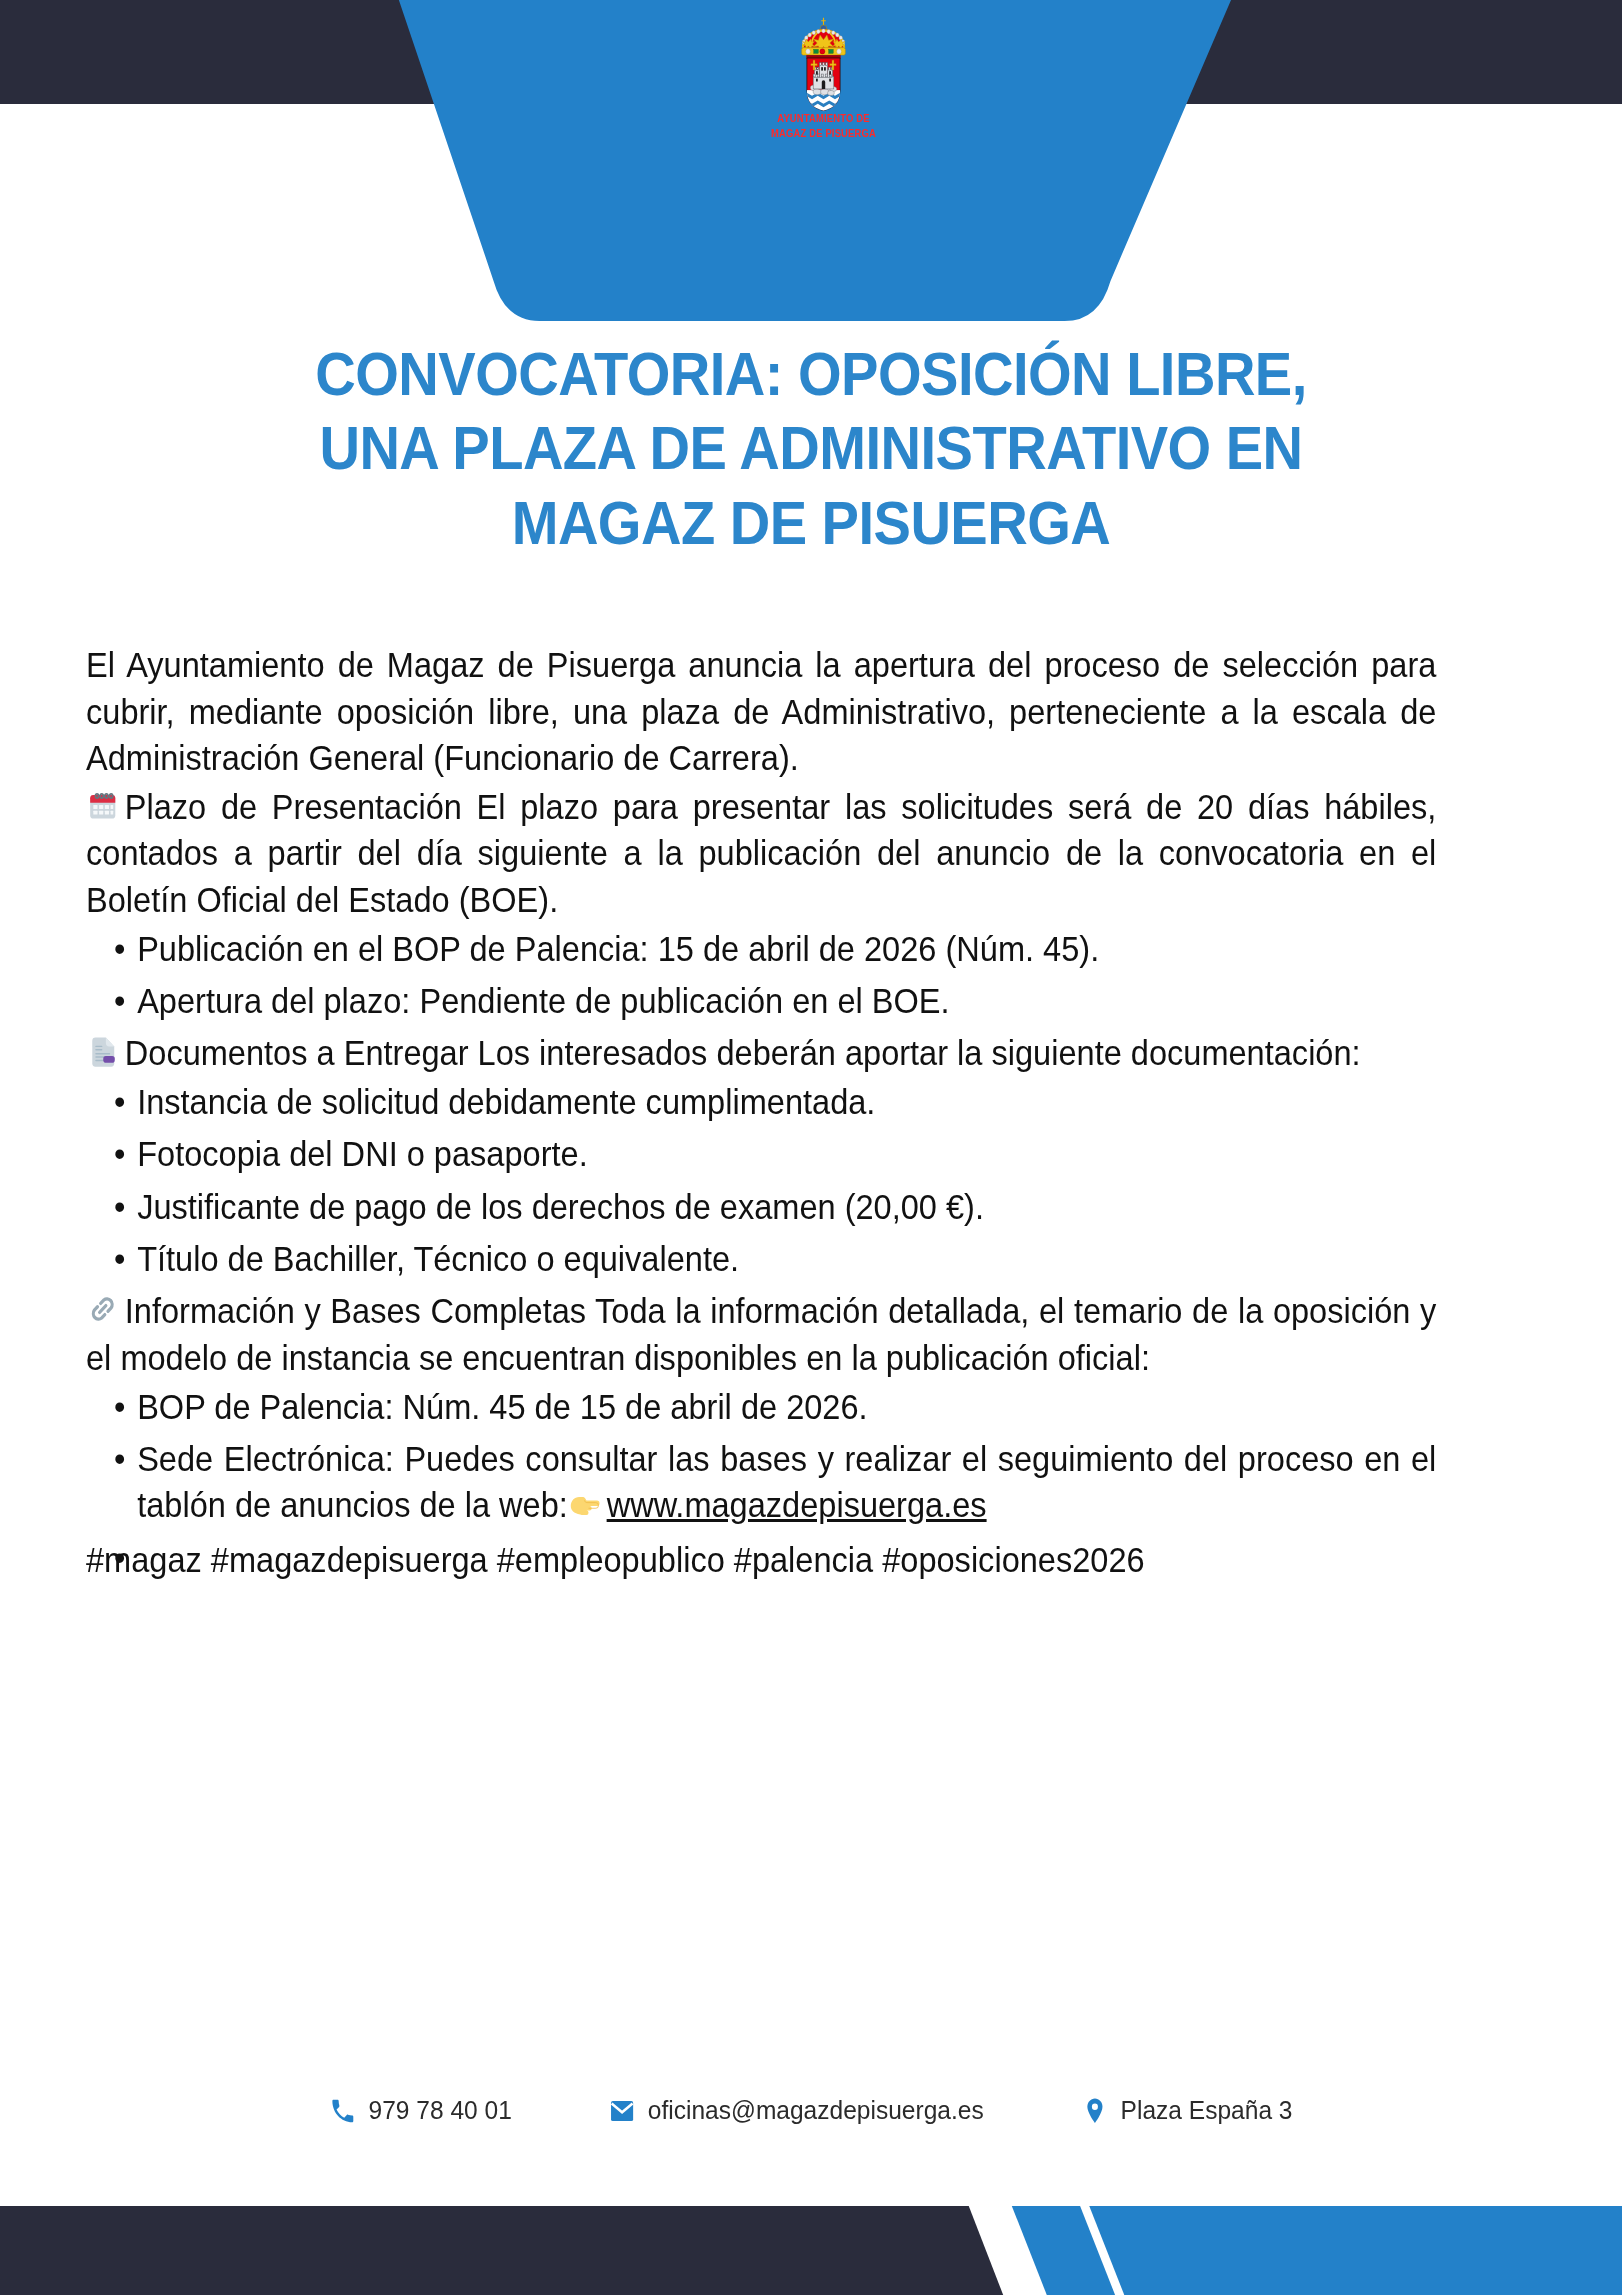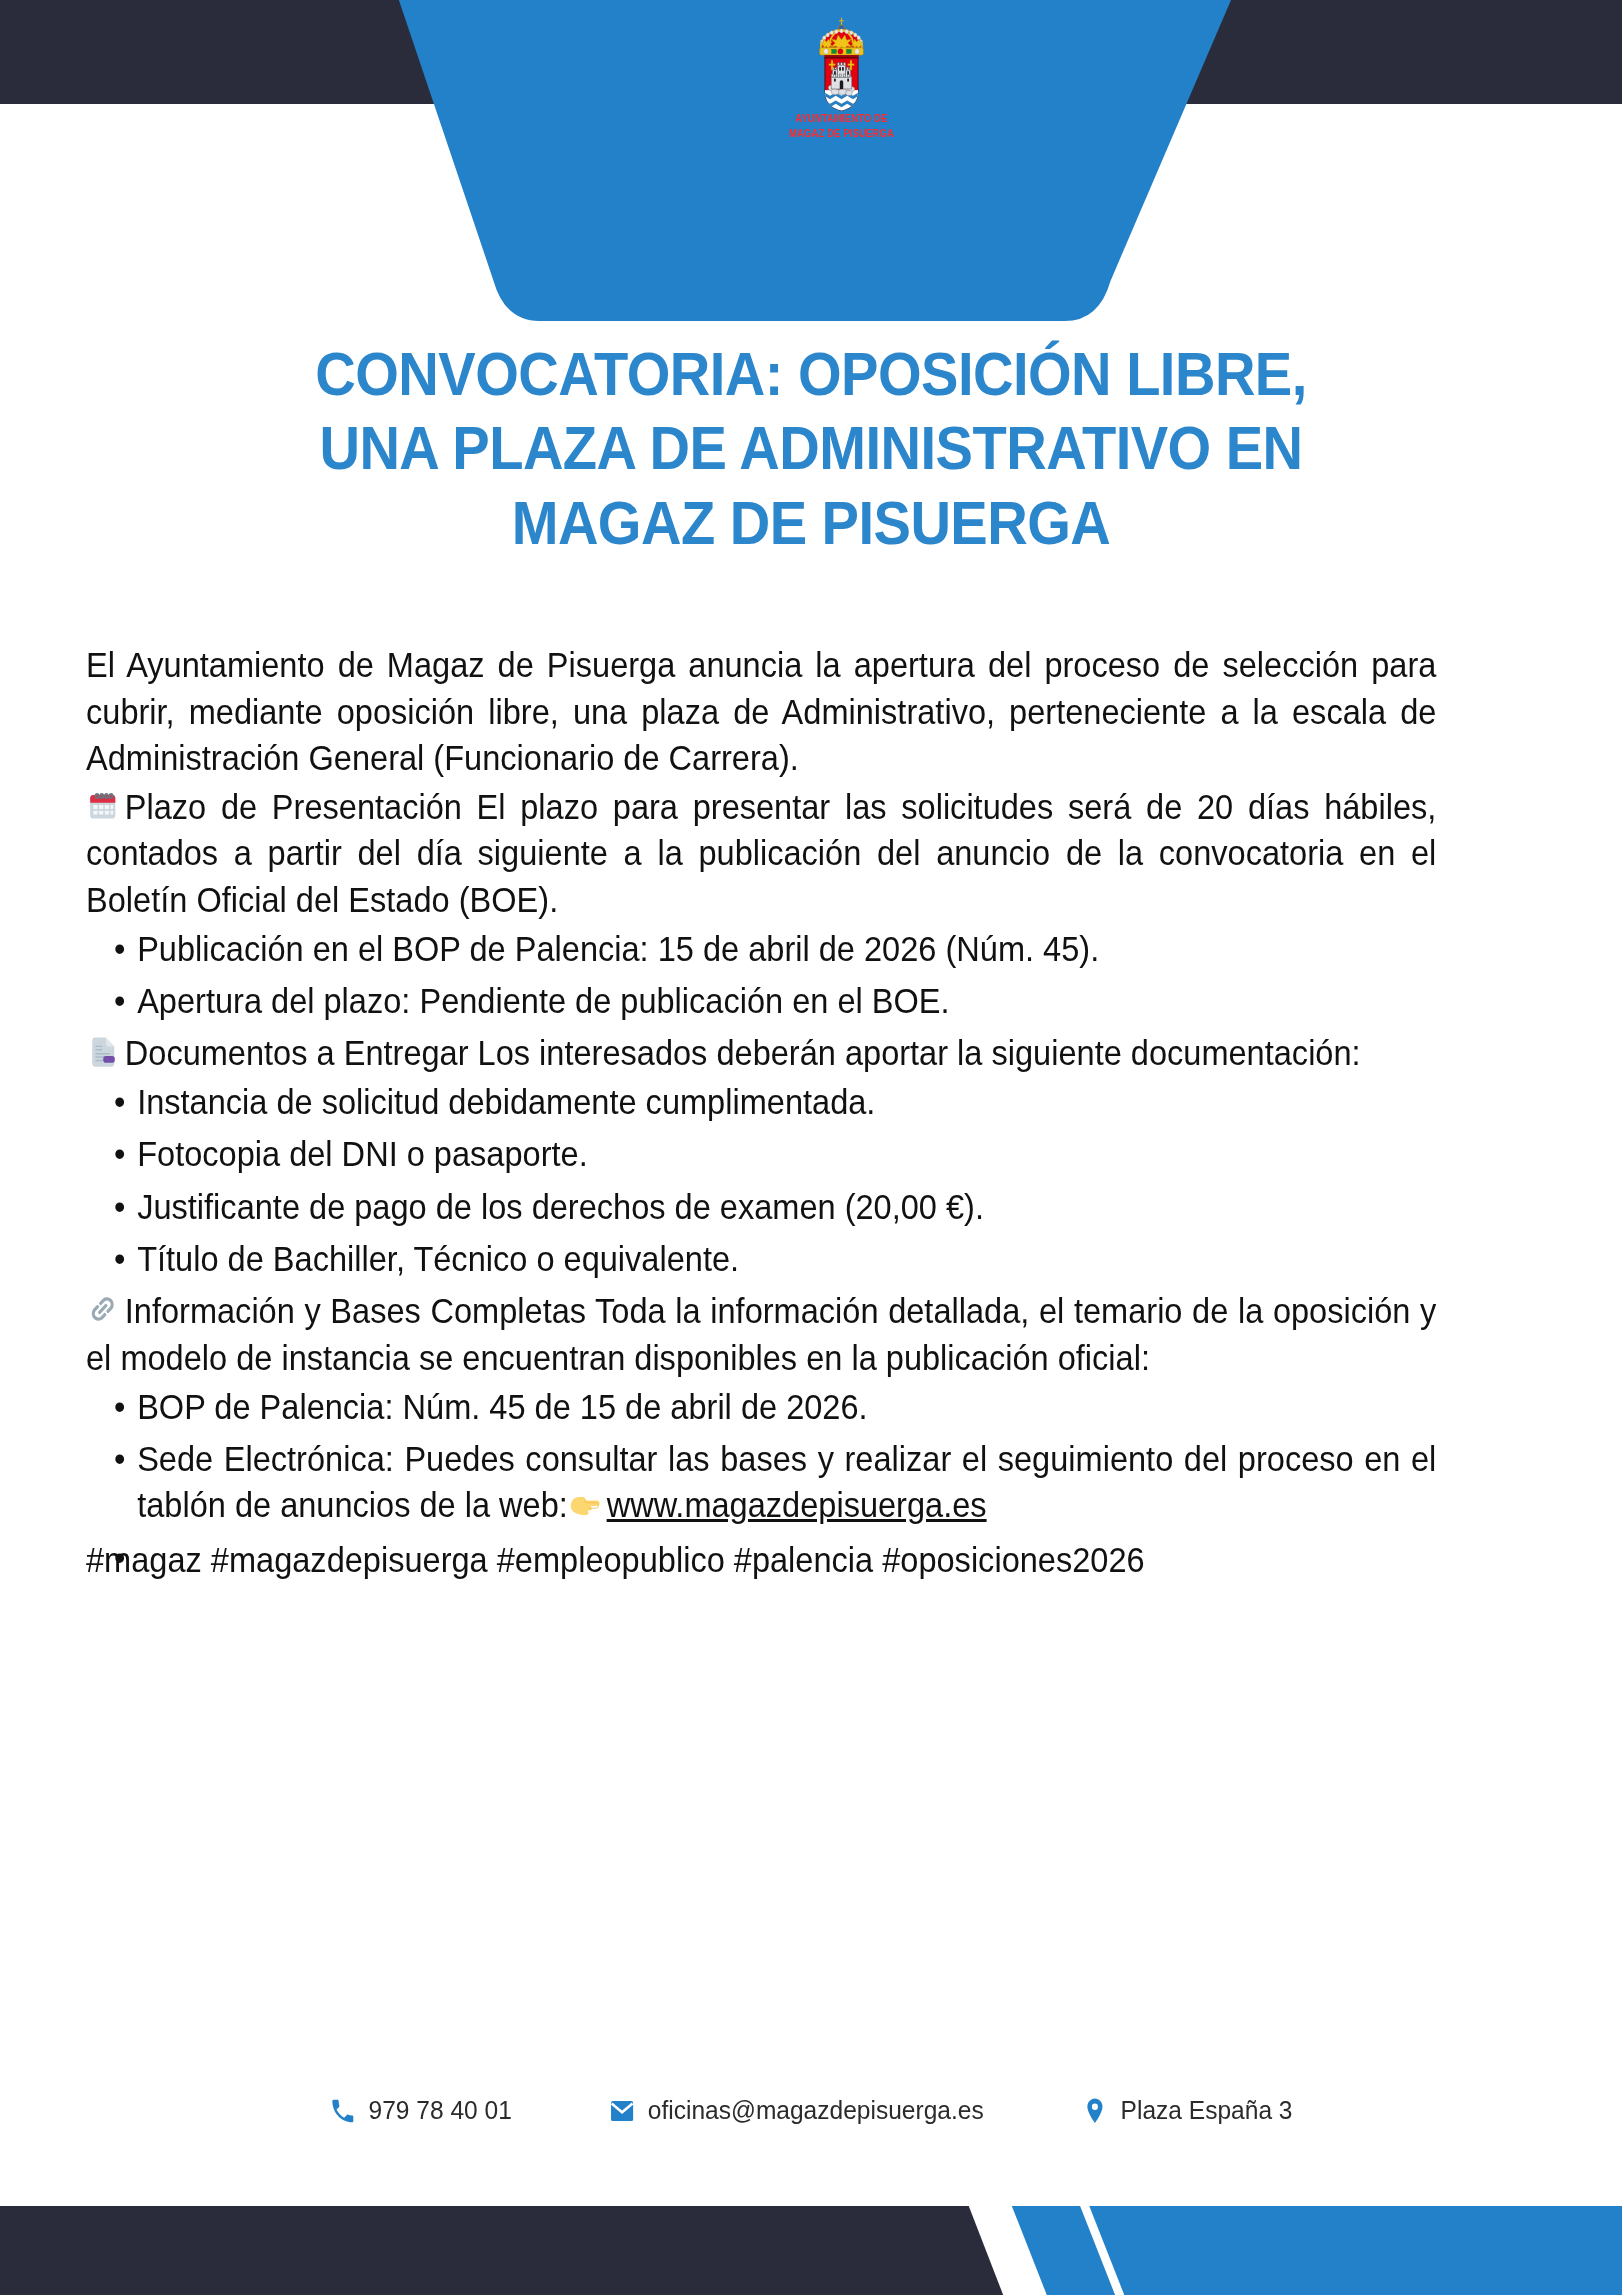--- a/index.html
+++ b/index.html
@@ -31,21 +31,21 @@
   }
   .blue-trapezoid {
     position: absolute;
     left: 0; top: 0;
     width: 1623px; height: 321px;
   }
 
   
   #crest-wrap {
     position: absolute;
-    left: 744px; top: 12.6px;
+    left: 726px; top: 12.6px;
     width: 195px; height: 121px;
   }
   #crest-svg { display: block; }
   .crest-caption {
     position: absolute;
     left: 0; width: 195px;
     text-align: center;
     color: #fd2b2b;
     font-family: "Liberation Sans", sans-serif;
     font-weight: 700;

